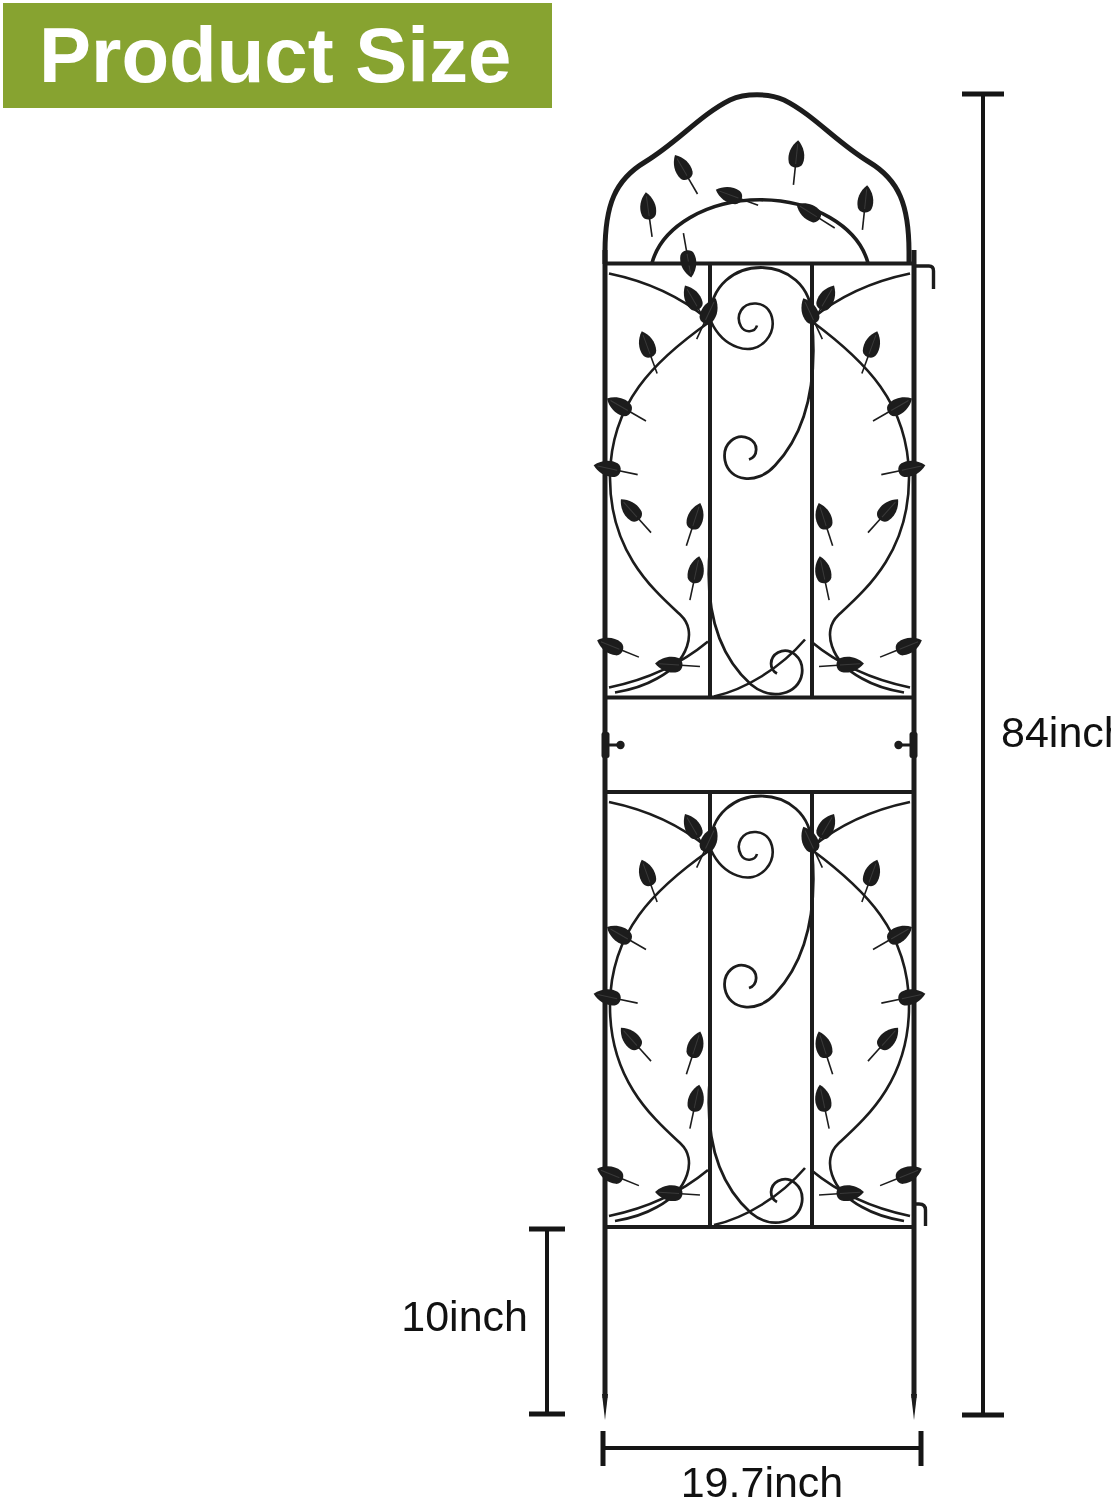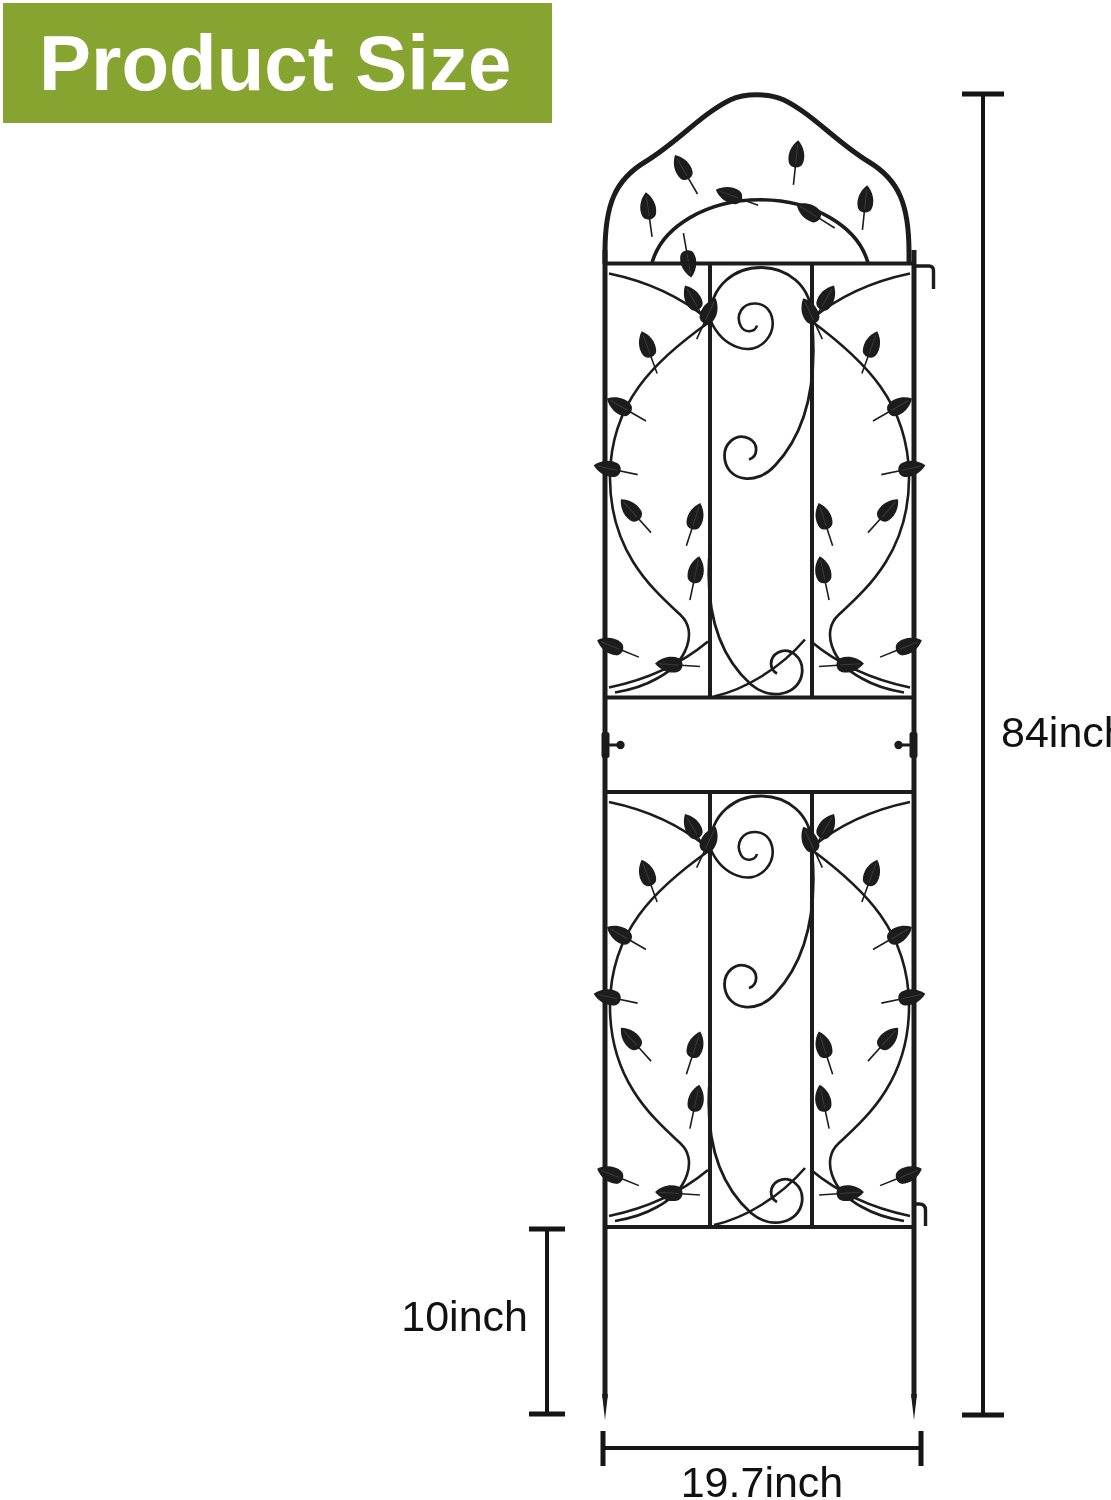--- a/index.html
+++ b/index.html
@@ -5,21 +5,21 @@
   html,body{margin:0;padding:0;}
   body{
     width:1111px;height:1500px;
     background:#ffffff;
     position:relative;
     font-family:"Liberation Sans", sans-serif;
     overflow:hidden;
   }
   .banner{
     position:absolute;left:3px;top:3px;
-    width:549px;height:120px;
+    width:549px;height:105px;
     background:var(--banner-bg,#87a330);
     display:flex;align-items:center;
   }
   .banner-title{
     color:var(--banner-text,#ffffff);
     font-weight:bold;
     font-size:78px;
     padding-left:36px;
     letter-spacing:0px;
     white-space:nowrap;

